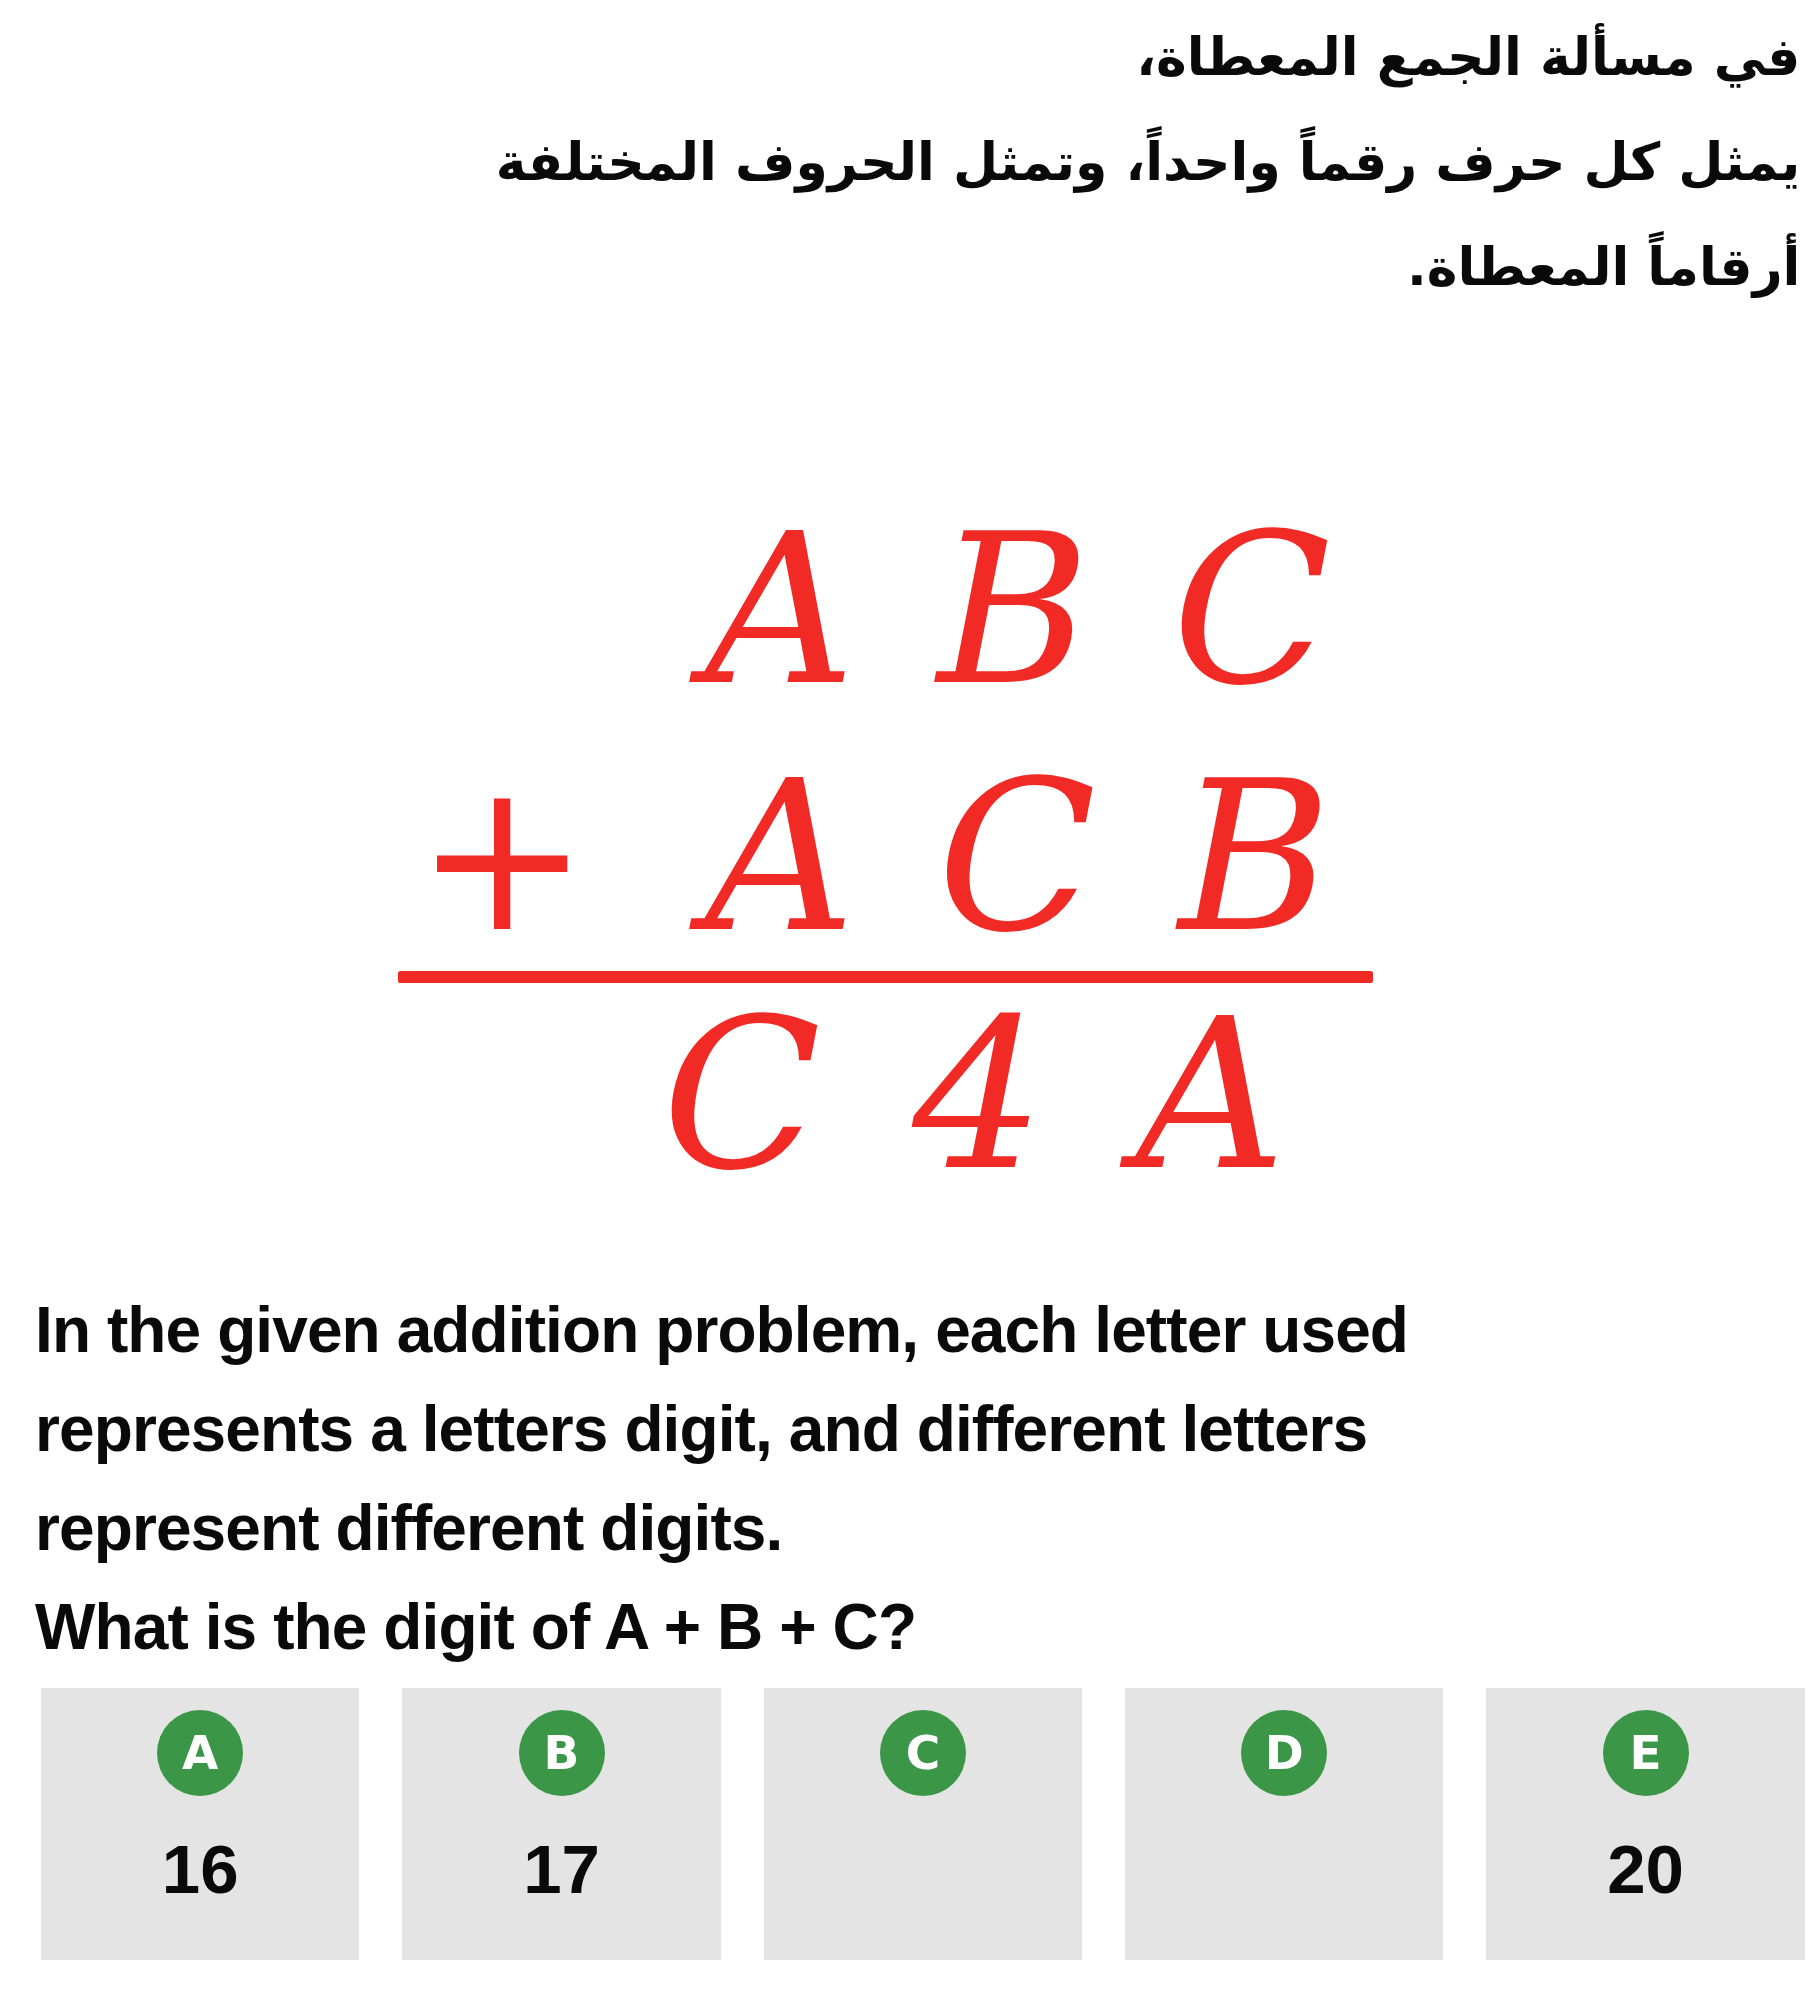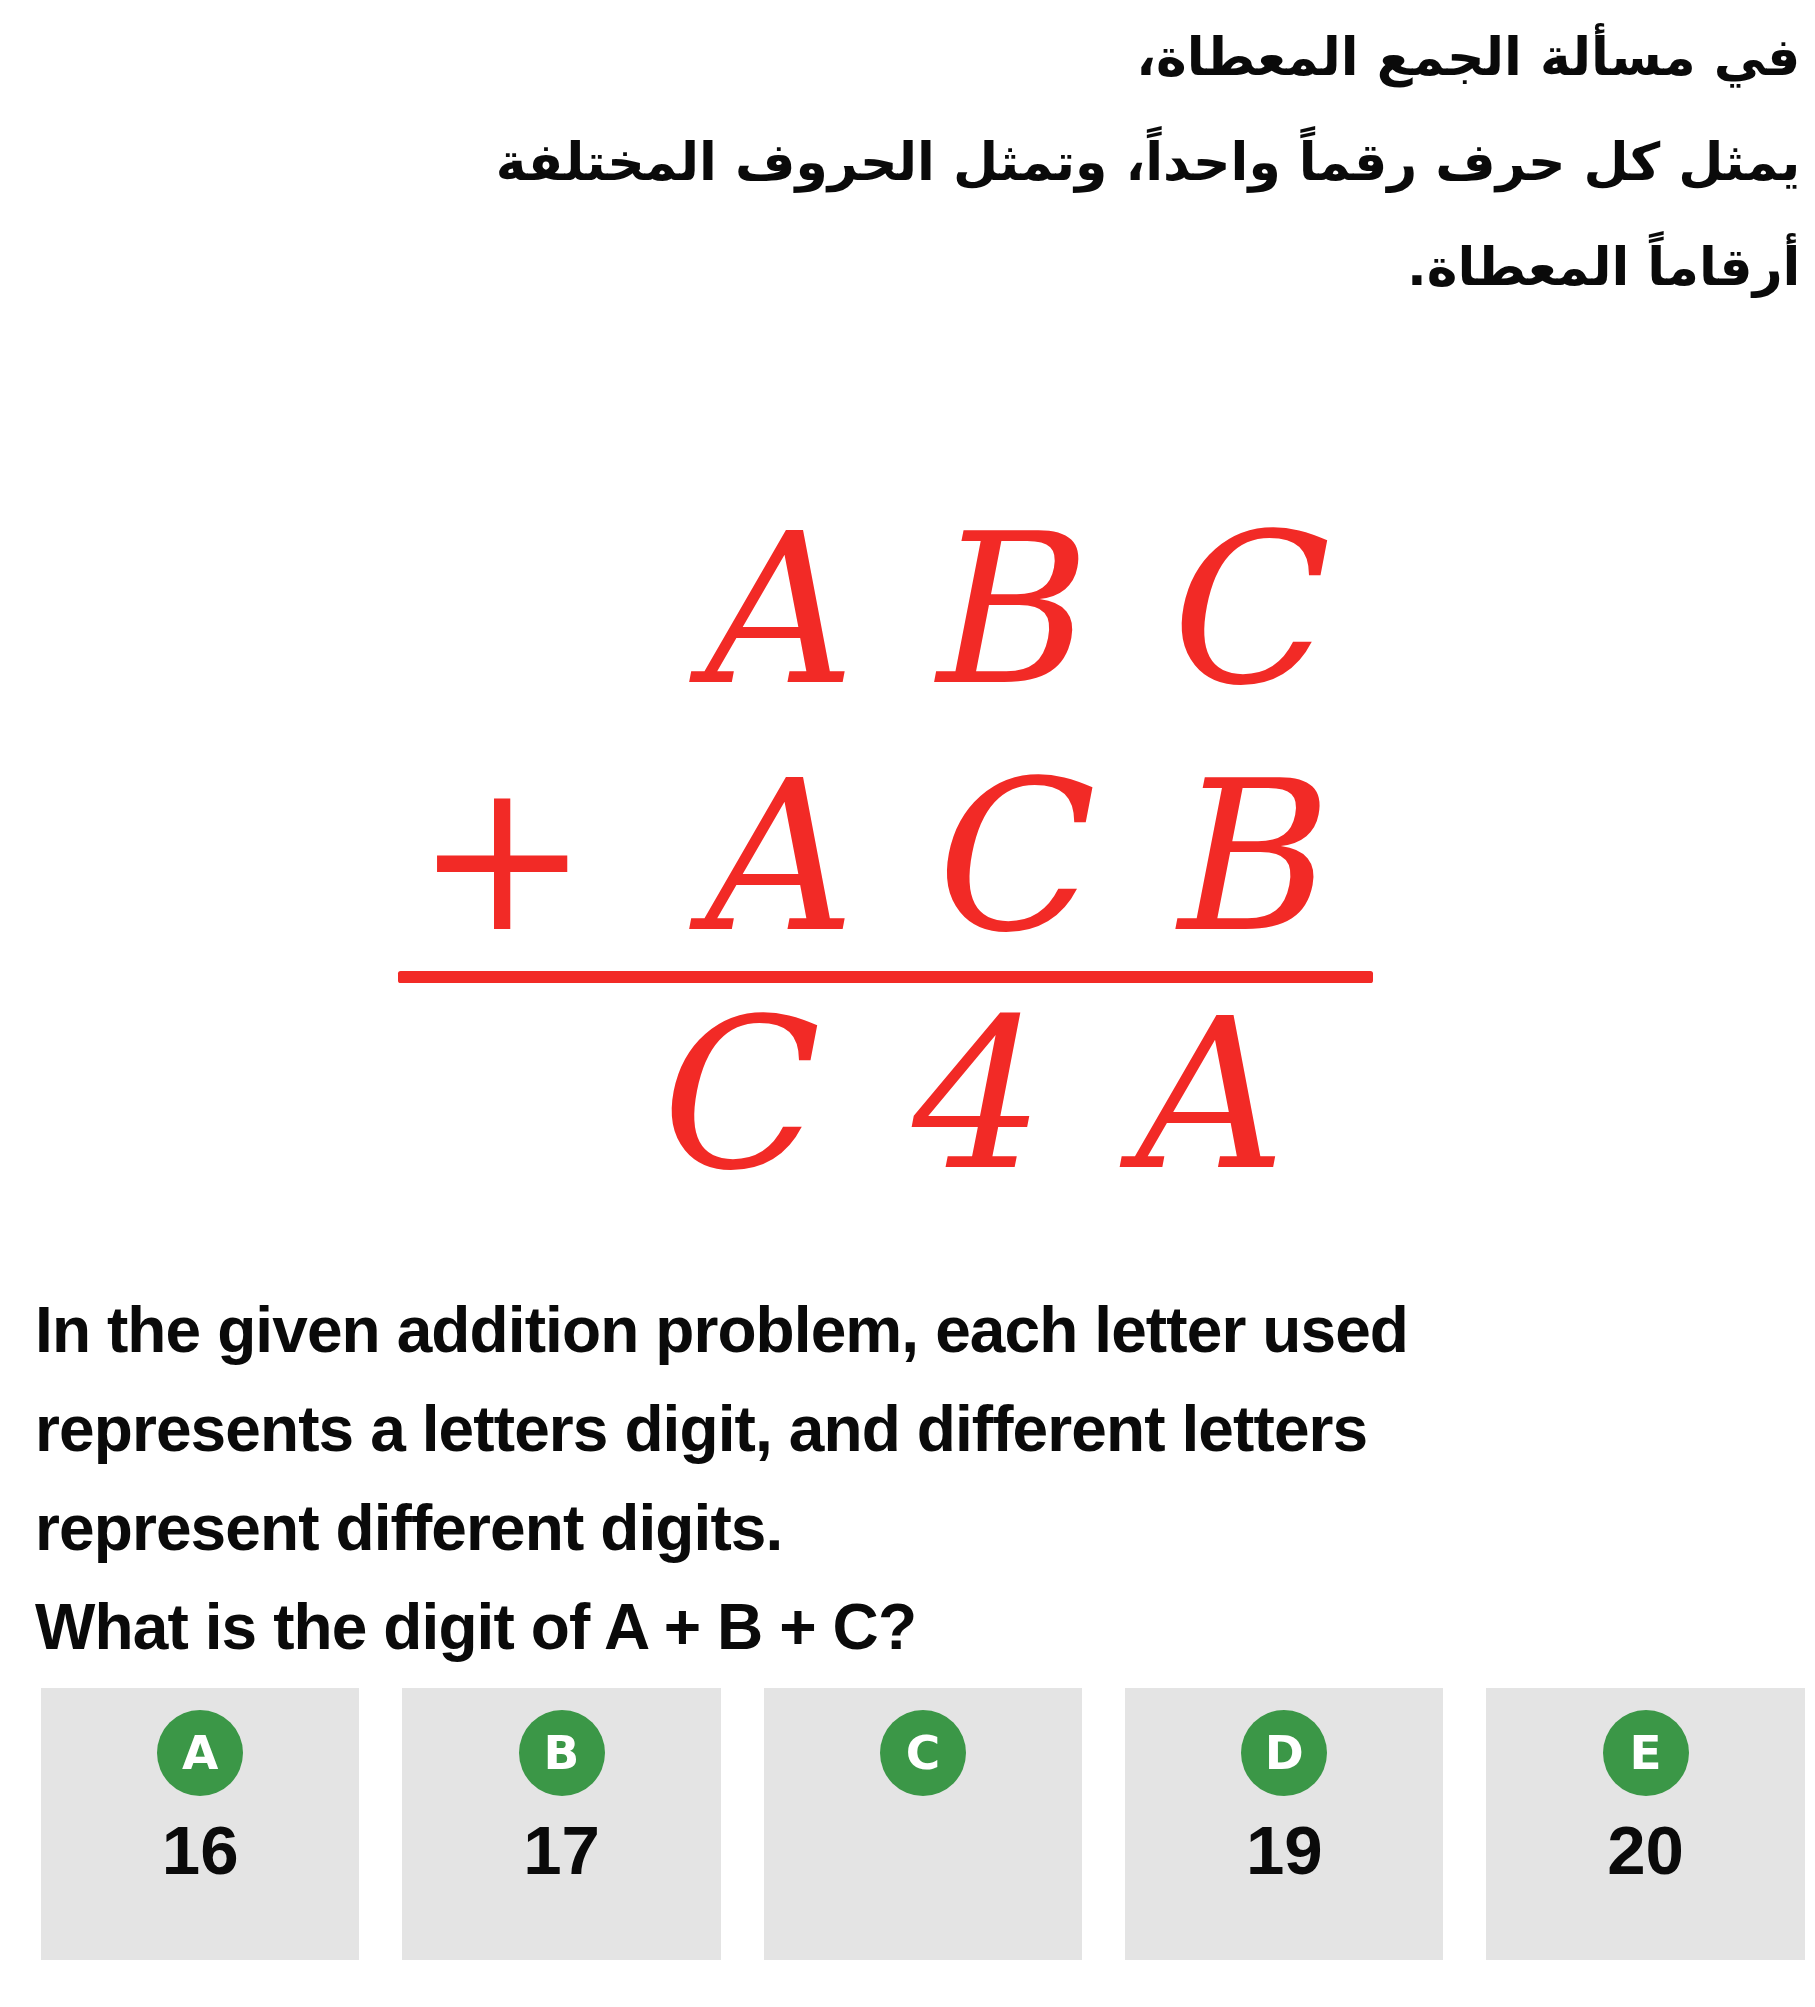--- a/index.html
+++ b/index.html
@@ -108,21 +108,21 @@
       justify-content: center;
     }
     .badge-letter {
       color: #ffffff;
       font-family: "DejaVu Sans", sans-serif;
       font-weight: bold;
       font-size: 47px;
       line-height: 47px;
     }
     .option-value {
-      margin-top: 20px;
+      margin-top: 39px;
       font-family: "Liberation Sans", sans-serif;
       font-weight: bold;
       font-size: 69px;
       line-height: 69px;
       color: var(--text-black, #0a0a0a);
     }
   </style>
 </head>
 <body>
 
@@ -176,21 +176,20 @@
     </div>
     <div class="option-card">
       <div class="badge">
         <span class="badge-letter">C</span>
       </div>
     </div>
     <div class="option-card">
       <div class="badge">
         <span class="badge-letter">D</span>
       </div>
-      <div class="option-value">19</div>
     </div>
     <div class="option-card">
       <div class="badge">
         <span class="badge-letter">E</span>
       </div>
       <div class="option-value">20</div>
     </div>
   </div>
 
 </div>

